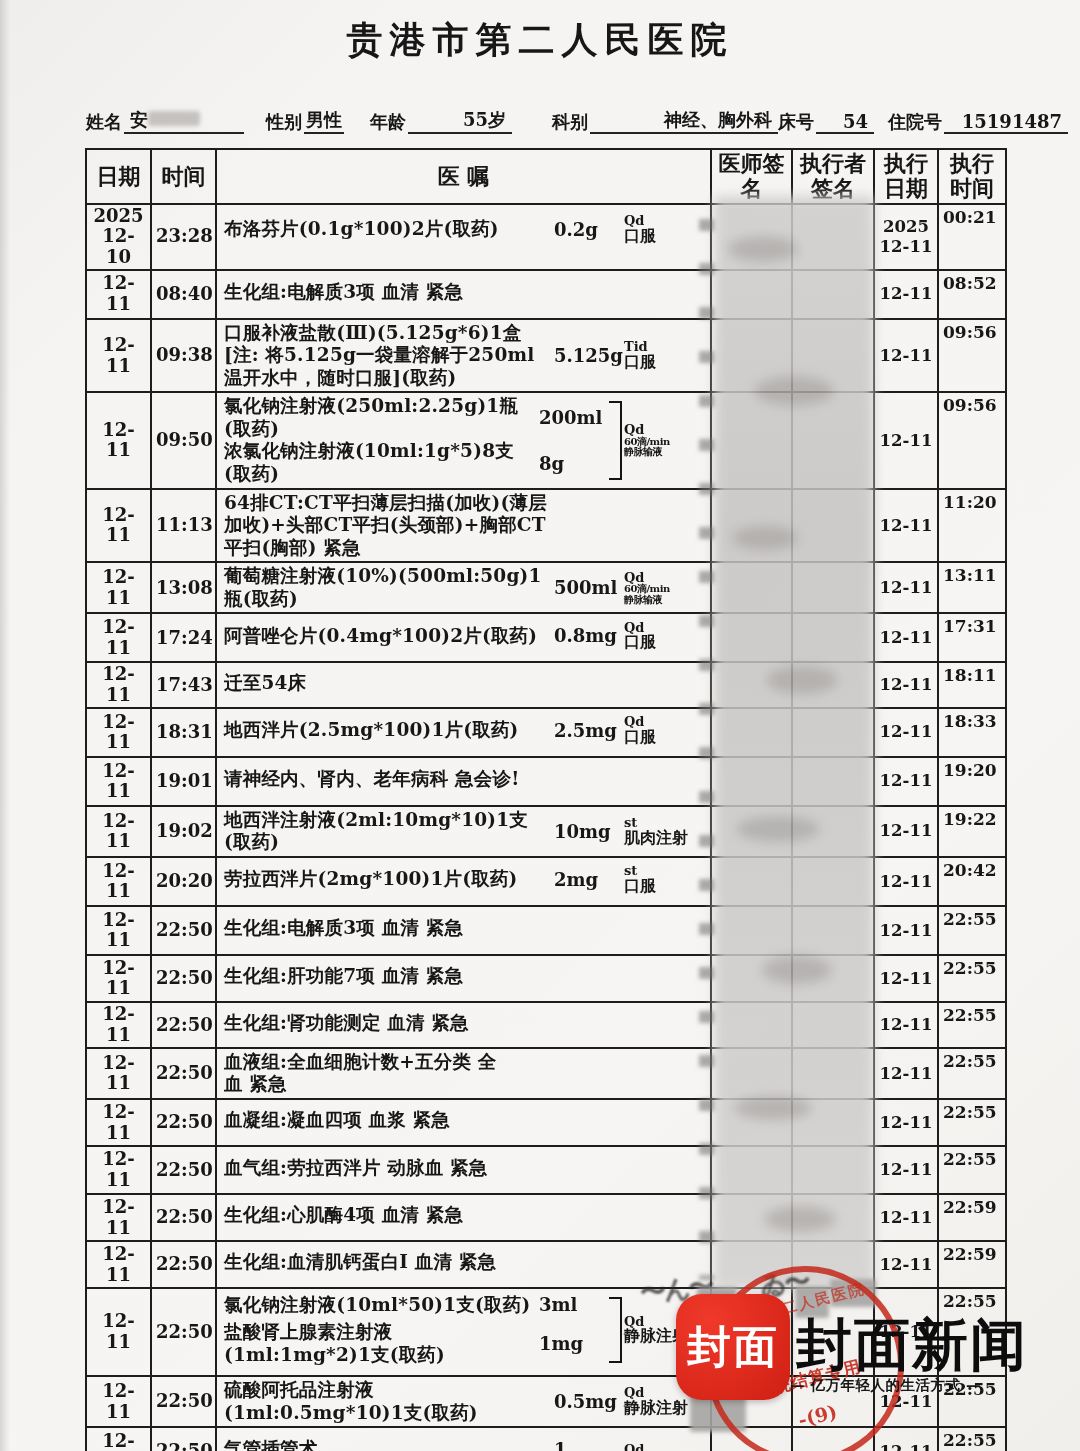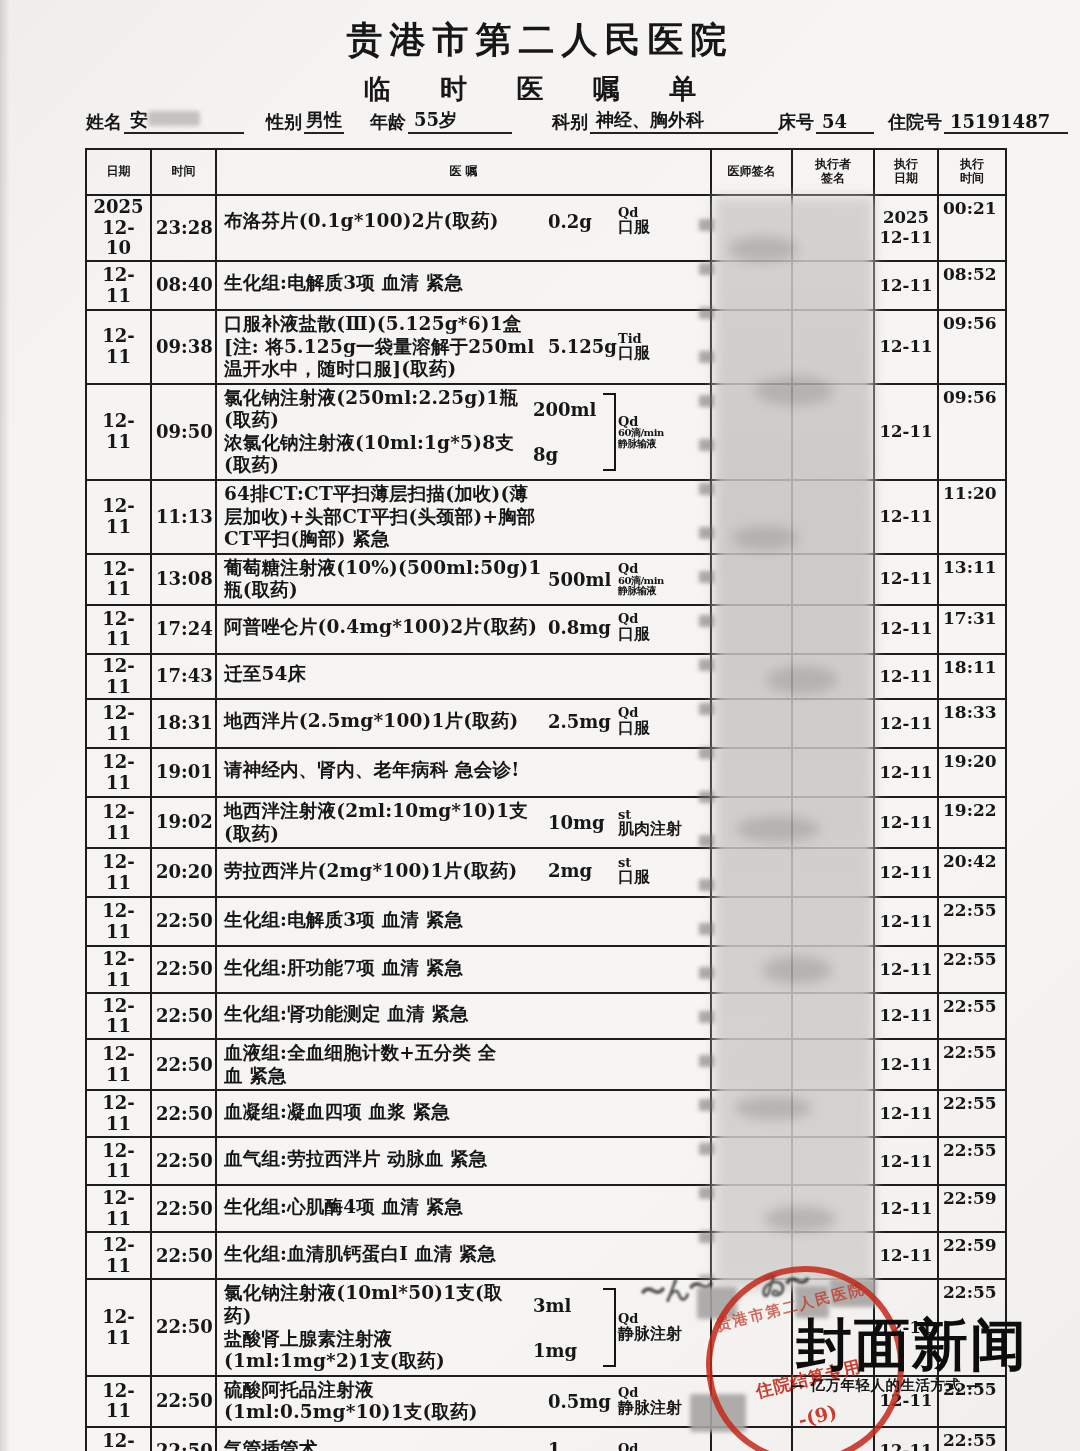--- a/index.html
+++ b/index.html
@@ -9,32 +9,32 @@
   .page::before{content:"";position:absolute;left:0;top:0;width:10px;height:100%;
         background:linear-gradient(90deg,rgba(120,120,120,.25),rgba(120,120,120,0));}
   
   .title-block{position:absolute;left:0;top:16px;width:100%;text-align:center;}
   .hospital{font-size:36px;font-weight:900;letter-spacing:7px;}
   .form-title{margin-top:6px;font-size:27px;font-weight:900;letter-spacing:20px;}
   
   .patient{position:absolute;left:86px;top:108px;width:922px;display:flex;align-items:flex-end;
            font-size:18px;font-weight:700;white-space:nowrap;}
   .patient .lab{margin-right:2px;}
-  .patient .val{border-bottom:2.5px solid #232323;text-align:left;padding:0 6px;}
+  .patient .val{border-bottom:2.5px solid #232323;text-align:right;padding:0 6px;}
   .redact{display:inline-block;width:52px;height:15px;vertical-align:baseline;
           background:#b9b6b4;border-radius:3px;filter:blur(2px);opacity:.8;}
   
   table{position:absolute;left:85px;top:148px;width:920px;border-collapse:collapse;table-layout:fixed;
         font-weight:700;}
   td,th{border:2.4px solid #1d1d1d;padding:1px 4px;vertical-align:middle;overflow:hidden;}
-  th{font-size:12px;font-weight:900;line-height:1.15;margin-top:24px;}
+  th{font-size:22px;font-weight:900;line-height:1.15;margin-top:24px;}
   .c-date,.c-time{text-align:center;font-size:18px;line-height:1.15;}
   .c-xdate{text-align:center;font-size:16.5px;line-height:1.2;}
   .c-xtime{text-align:left;vertical-align:top;font-size:17px;padding-top:2px;}
-  .c-order{vertical-align:top;padding:2px 8px 2px 7px;}
+  .c-order{vertical-align:top;padding:2px 2px 2px 7px;}
   .ord-flex{display:flex;align-items:stretch;min-height:100%;}
   .ord-lines{flex:1;display:flex;flex-direction:column;justify-content:space-around;}
   .oline{display:flex;align-items:center;}
   .otext{flex:1;font-size:18.5px;line-height:1.22;letter-spacing:.2px;}
   .odose{width:70px;font-size:18px;text-align:left;padding-left:4px;flex:none;}
   .brk{flex:none;width:11px;margin:6px 2px 6px 0;border:2.6px solid #141414;border-left:none;}
   .freqcol{flex:none;width:84px;display:flex;flex-direction:column;justify-content:center;line-height:1.05;}
   .fq-code{font-size:13px;}
   .fq-route{font-size:16px;}
   .fq-tiny{font-size:10px;letter-spacing:-.5px;}
@@ -65,21 +65,20 @@
   .slogan{position:absolute;left:790px;top:1376px;width:240px;font-size:14.5px;font-weight:900;color:#161616;
           white-space:nowrap;letter-spacing:.5px;}
 </style>
 </head>
 <body>
 
 <div class="page">
 
   <div class="title-block">
     <div class="hospital">贵港市第二人民医院</div>
-    <div class="form-title">临 时 医 嘱 单</div>
   </div>
 
   <div class="patient">
     <span class="lab">姓名</span>
     <span class="val" style="min-width:108px;text-align:left;"><span>安</span><span class="redact"></span></span>
     <span class="lab" style="margin-left:22px;">性别</span>
     <span class="val" style="padding:0 2px;">男性</span>
     <span class="lab" style="margin-left:26px;">年龄</span>
     <span class="val" style="min-width:92px;">55岁</span>
     <span class="lab" style="margin-left:40px;">科别</span>
@@ -615,16 +614,19 @@
   <div class="patch" style="left:795px;top:1286px;width:34px;height:32px;"></div>
   <div class="patch" style="left:830px;top:1279px;width:46px;height:28px;"></div>
   <div class="patch" style="left:690px;top:1394px;width:56px;height:38px;"></div>
 
   <div class="stamp">
     <div class="arc">贵港市第二人民医院</div>
     <div class="mid">住院结算专用</div>
     <div class="num">-(9)</div>
   </div>
 
+  <div class="app-icon">
+    <span>封面</span>
+  </div>
   <div class="brand">封面新闻</div>
   <div class="slogan">— 亿万年轻人的生活方式 —</div>
 
 </div>
 
 </body></html>

